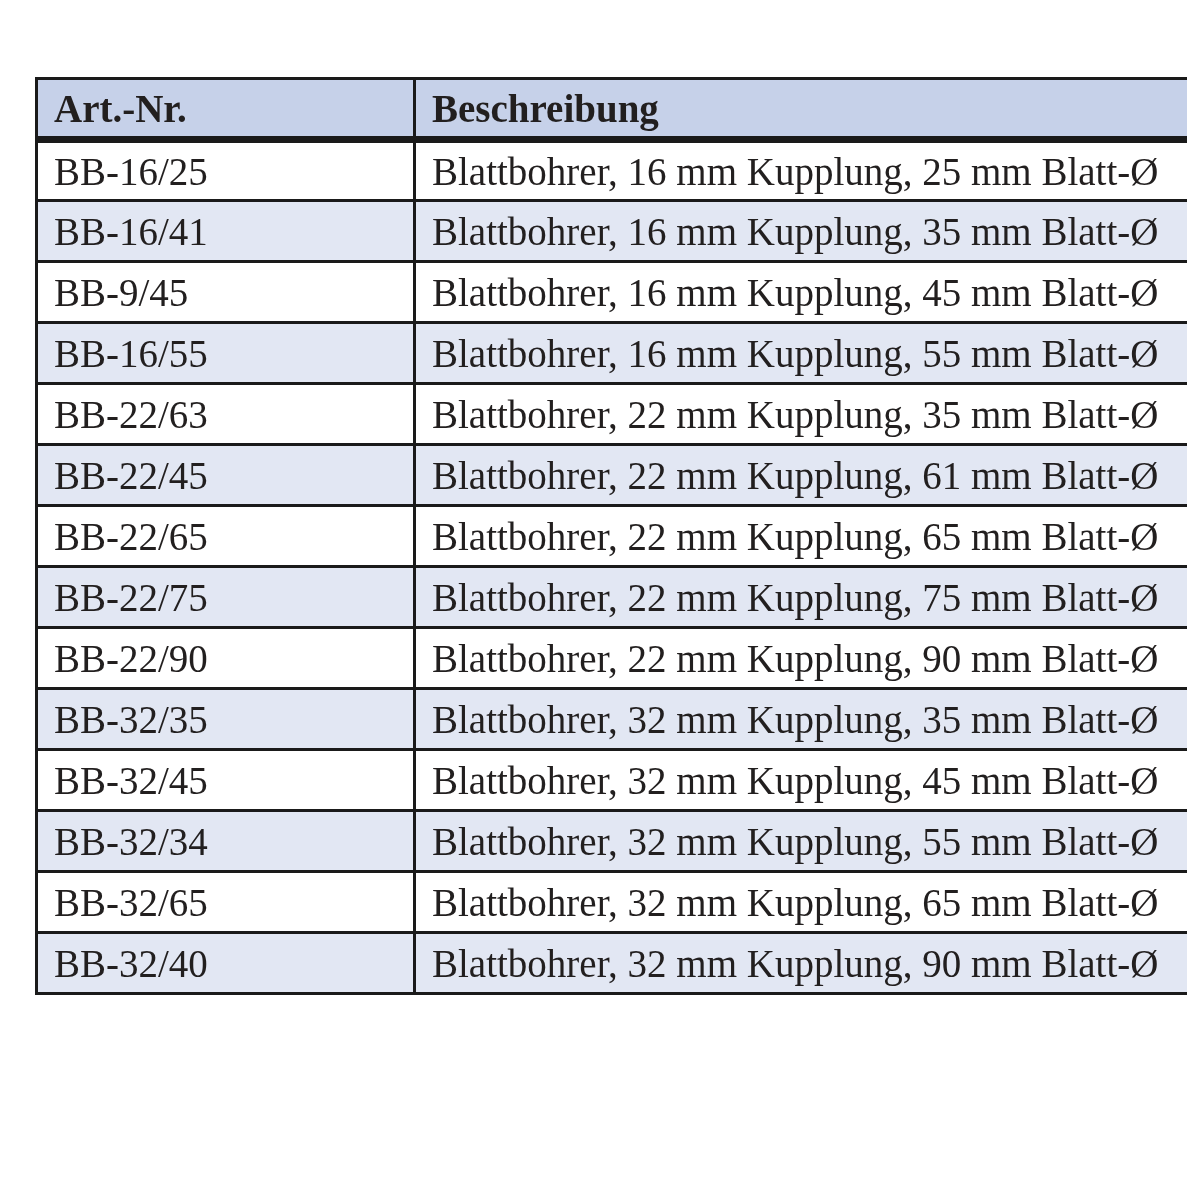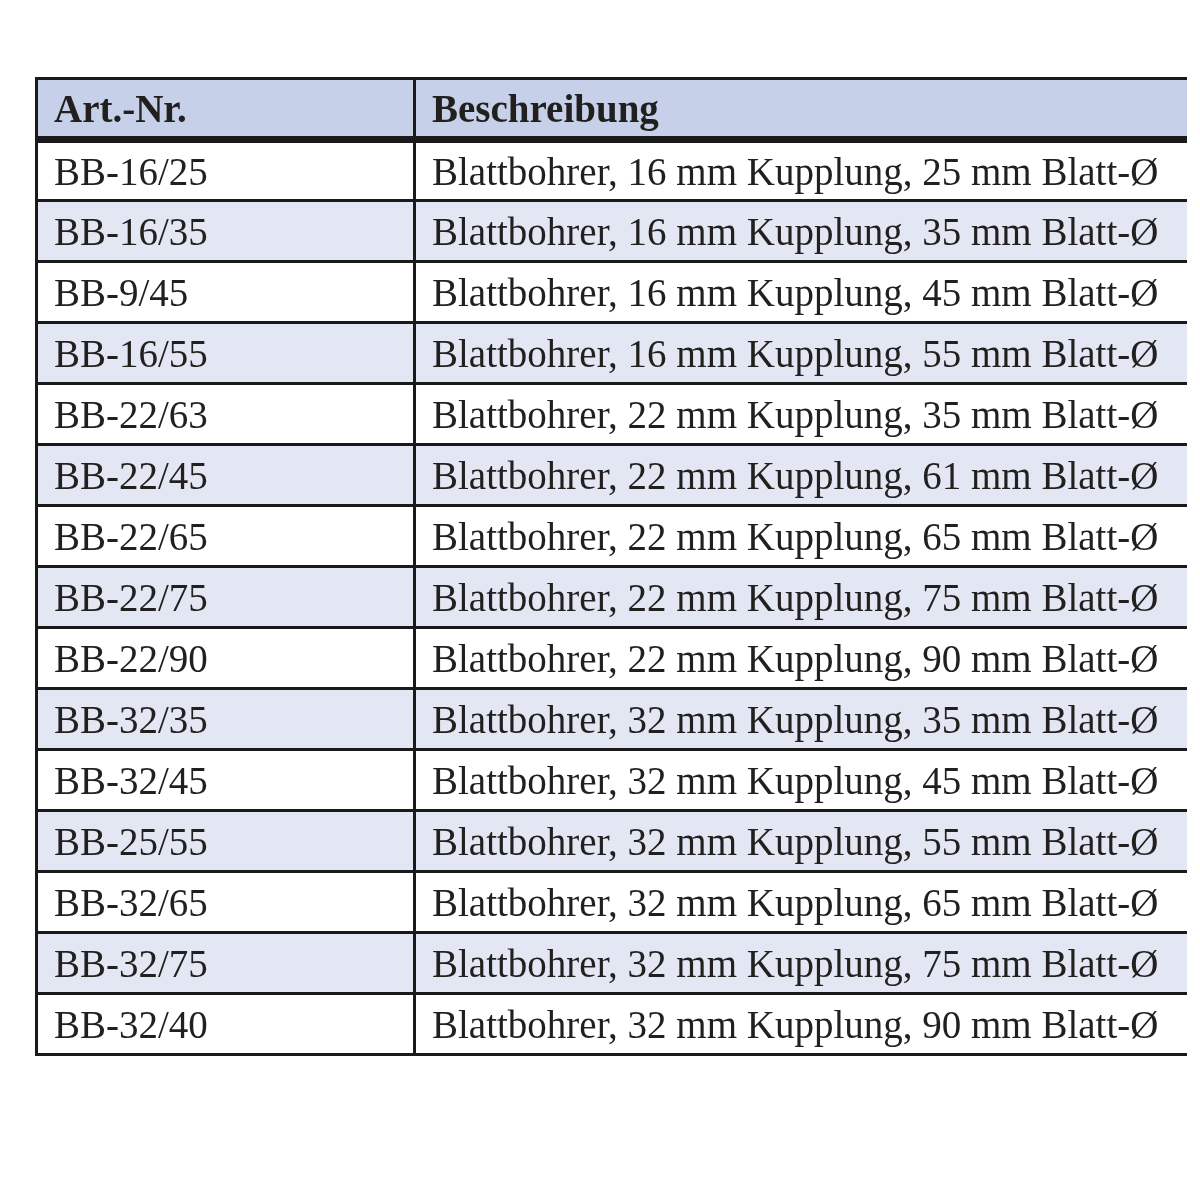--- a/index.html
+++ b/index.html
@@ -67,21 +67,21 @@
         <th>Art.-Nr.</th>
         <th>Beschreibung</th>
       </tr>
     </thead>
     <tbody>
       <tr>
         <td>BB-16/25</td>
         <td>Blattbohrer, 16 mm Kupplung, 25 mm Blatt-Ø</td>
       </tr>
       <tr>
-        <td>BB-16/35</td>
+        <td>BB-16/41</td>
         <td>Blattbohrer, 16 mm Kupplung, 35 mm Blatt-Ø</td>
       </tr>
       <tr>
         <td>BB-9/45</td>
         <td>Blattbohrer, 16 mm Kupplung, 45 mm Blatt-Ø</td>
       </tr>
       <tr>
         <td>BB-16/55</td>
         <td>Blattbohrer, 16 mm Kupplung, 55 mm Blatt-Ø</td>
       </tr>
@@ -107,30 +107,26 @@
       </tr>
       <tr>
         <td>BB-32/35</td>
         <td>Blattbohrer, 32 mm Kupplung, 35 mm Blatt-Ø</td>
       </tr>
       <tr>
         <td>BB-32/45</td>
         <td>Blattbohrer, 32 mm Kupplung, 45 mm Blatt-Ø</td>
       </tr>
       <tr>
-        <td>BB-25/55</td>
+        <td>BB-32/34</td>
         <td>Blattbohrer, 32 mm Kupplung, 55 mm Blatt-Ø</td>
       </tr>
       <tr>
         <td>BB-32/65</td>
         <td>Blattbohrer, 32 mm Kupplung, 65 mm Blatt-Ø</td>
-      </tr>
-      <tr>
-        <td>BB-32/75</td>
-        <td>Blattbohrer, 32 mm Kupplung, 75 mm Blatt-Ø</td>
       </tr>
       <tr>
         <td>BB-32/40</td>
         <td>Blattbohrer, 32 mm Kupplung, 90 mm Blatt-Ø</td>
       </tr>
     </tbody>
   </table>
 </div>
 
 </body></html>

